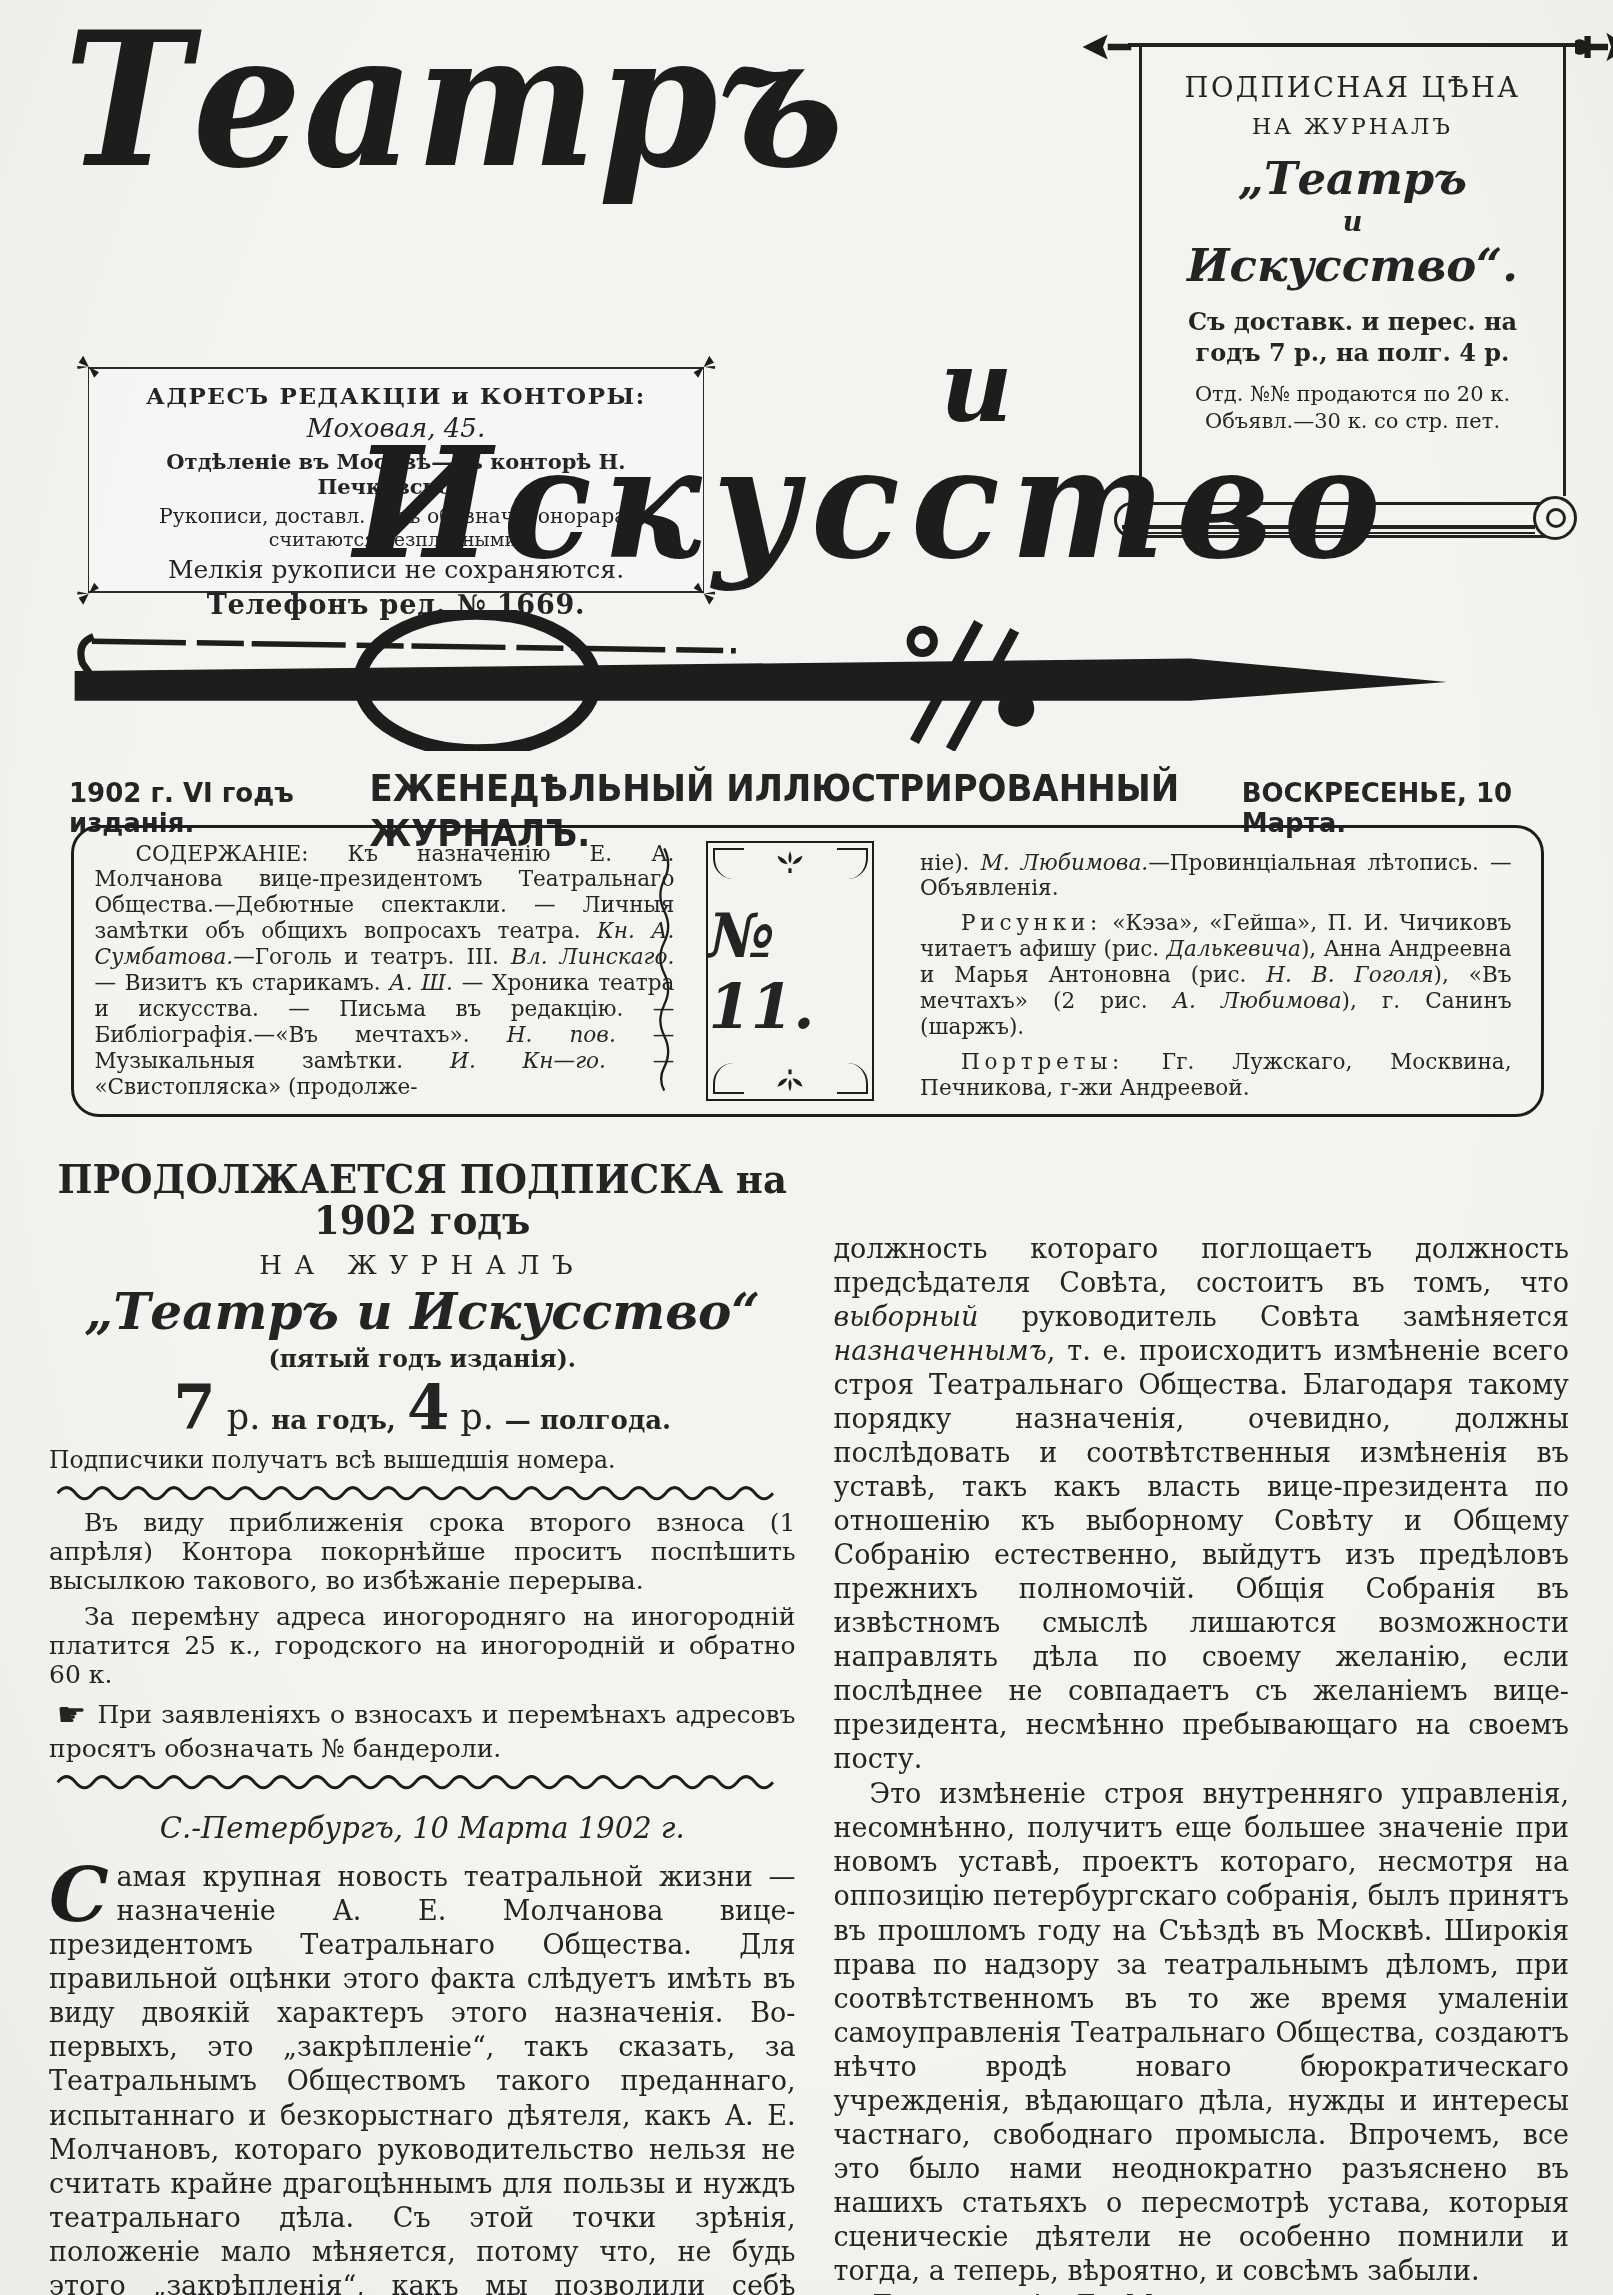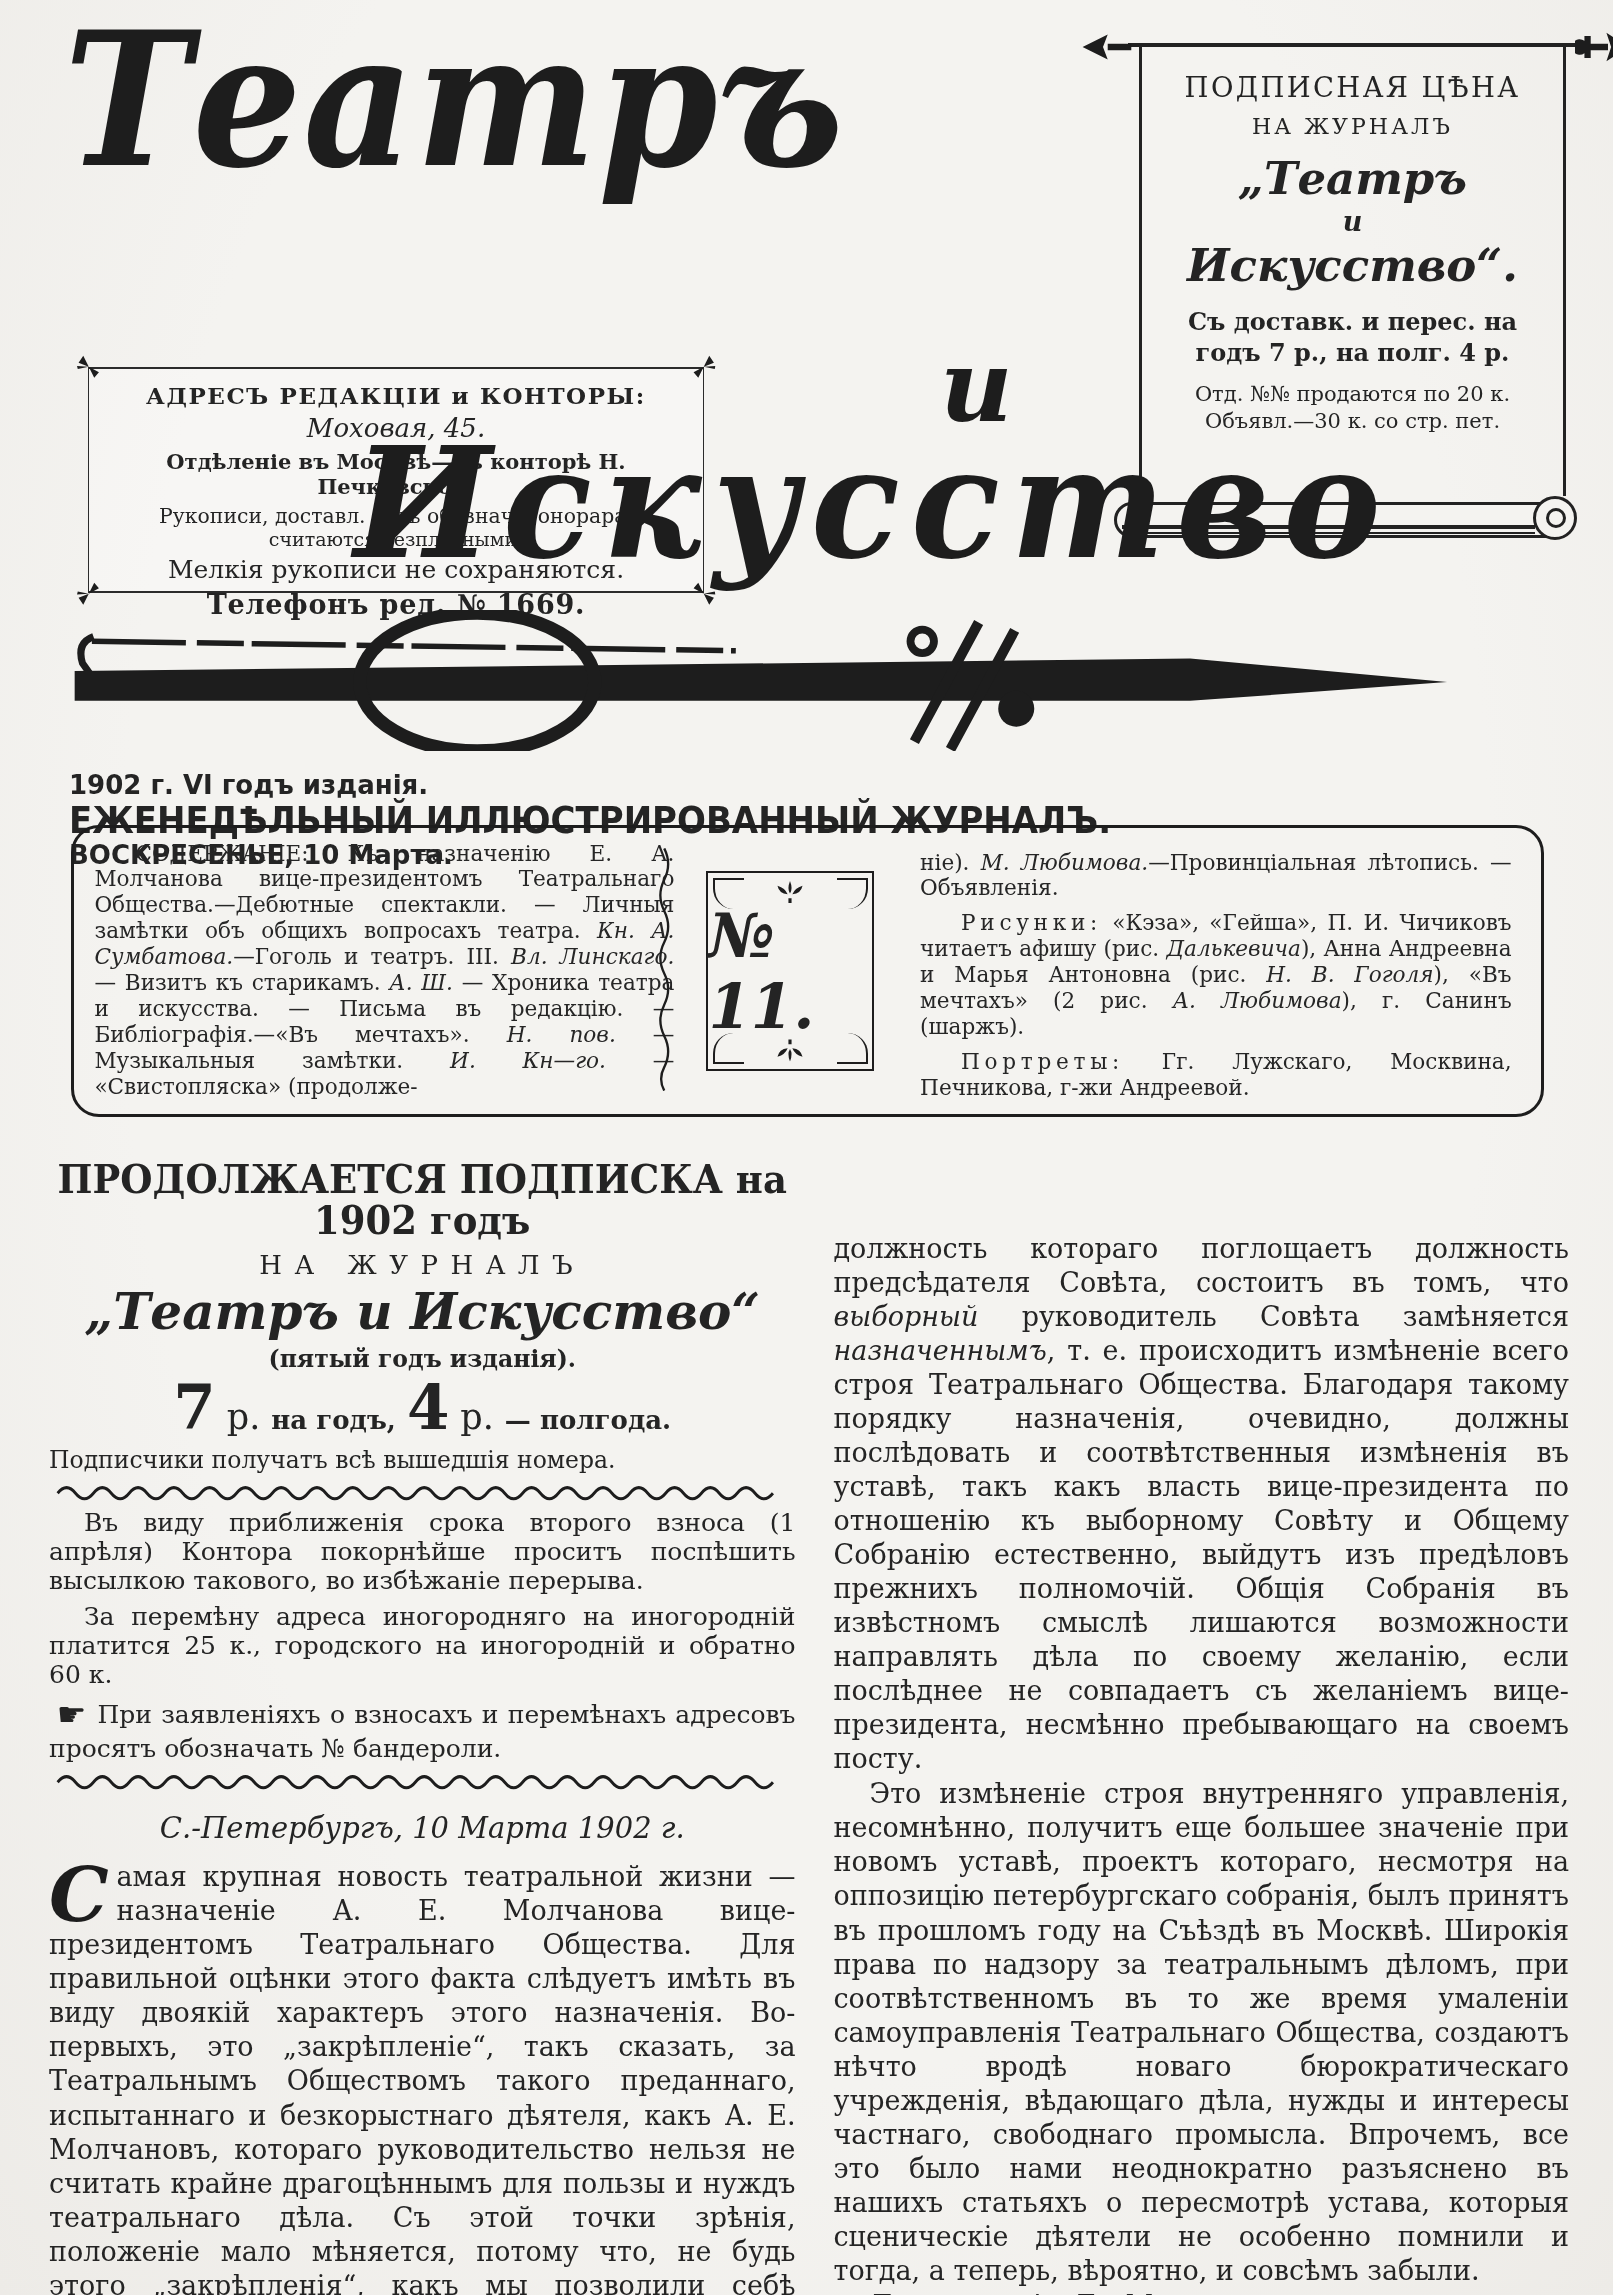--- a/index.html
+++ b/index.html
@@ -80,41 +80,41 @@
   .scroll-spiral{
     position:absolute;right:-6.3px;top:-9.4px;width:44px;height:44px;border:3.9px solid #222;border-radius:50%;background:#f4f3f0;
   }
   .scroll-spiral::after{
     content:"";position:absolute;left:9.4px;top:9.4px;width:14px;height:14px;border:3.9px solid #222;border-radius:50%;
   }
 
   
   .subtitle-bar{
     position:absolute;left:69px;top:770px;width:1494px;
-    display:flex;align-items:baseline;justify-content:space-between;flex-direction:column;
+    display:flex;align-items:baseline;justify-content:space-between;
   }
   .subtitle-bar .s-left{font-family:"DejaVu Sans",sans-serif;font-weight:bold;font-size:26px;}
   .subtitle-bar .s-center{font-family:"DejaVu Sans",sans-serif;font-weight:bold;font-size:34px;transform:scaleY(1.12);}
   .subtitle-bar .s-right{font-family:"DejaVu Sans",sans-serif;font-weight:bold;font-size:26px;}
 
   
   .contents-box{
     position:absolute;left:71px;top:825px;width:1473px;height:292px;
     border:3.1px solid #1d1d1d;border-radius:28px;
     display:flex;align-items:stretch;padding:12.5px 20.4px;
   }
   .contents-text{font-size:21.6px;line-height:1.2;text-align:justify;color:#262626;}
   .contents-left{width:580px;}
   .contents-left p{margin:0;text-indent:41px;}
   .contents-right{flex:1;padding-left:4.7px;}
   .contents-right p{margin:9px;}
   .contents-right p + p{text-indent:41px;}
   .issue-badge-wrap{width:210px;position:relative;display:flex;align-items:center;justify-content:center;margin:0 11px;}
   .issue-badge{
-    position:relative;width:168px;height:200px;border:2.4px solid #1d1d1d;
+    position:relative;width:168px;height:260px;border:2.4px solid #1d1d1d;
     display:flex;align-items:center;justify-content:center;
     font-family:"DejaVu Serif",serif;font-weight:bold;font-style:italic;font-size:61px;
   }
   .issue-badge .bcorner{position:absolute;width:31px;height:31px;border:0 solid #1d1d1d;}
   .issue-badge .bc-tl{left:4.7px;top:4.7px;border-left-width:2.4px;border-top-width:2.4px;border-bottom-left-radius:20.4px;}
   .issue-badge .bc-tr{right:4.7px;top:4.7px;border-right-width:2.4px;border-top-width:2.4px;border-bottom-right-radius:20.4px;}
   .issue-badge .bc-bl{left:4.7px;bottom:4.7px;border-left-width:2.4px;border-bottom-width:2.4px;border-top-left-radius:20.4px;}
   .issue-badge .bc-br{right:4.7px;bottom:4.7px;border-right-width:2.4px;border-bottom-width:2.4px;border-top-right-radius:20.4px;}
   .fleuron{position:absolute;left:50%;transform:translateX(-50%);width:35px;height:23.5px;}
   .fleuron.top{top:7.8px;}

